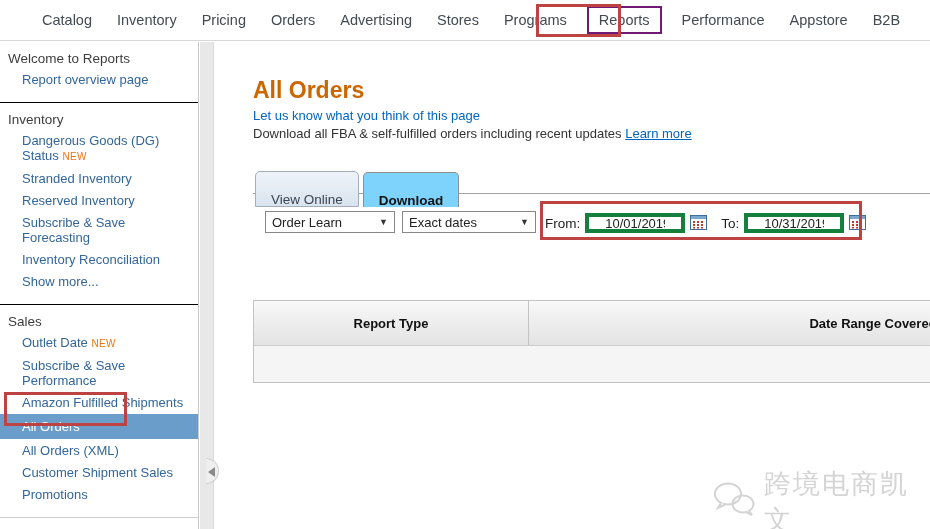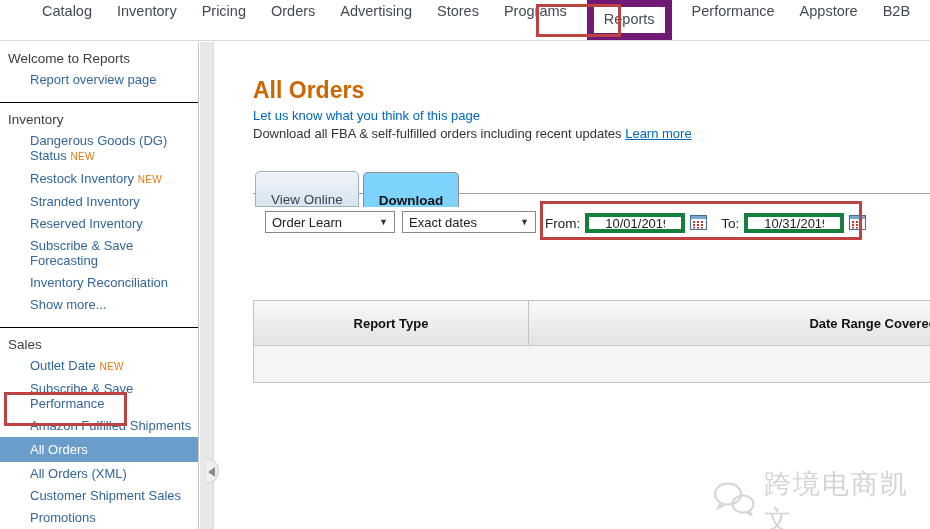--- a/index.html
+++ b/index.html
@@ -6,38 +6,38 @@
   html,body { width:930px; height:529px; }
   body {
     position:relative; overflow:hidden; background:#fff;
     font-family:"Liberation Sans", sans-serif; color:#333;
   }
 
   
   .topnav {
     position:absolute; left:0; top:0; width:930px; height:41px;
     background:#fff; border-bottom:1px solid #d7d7d7;
-    display:flex; padding-left:42px; gap:25px;
+    display:flex; align-items:center; padding-left:42px; gap:25px;
     font-size:14.5px; color:#424a52; white-space:nowrap;
   }
   .topnav .nav-item { cursor:pointer; padding:3px 0; }
   .topnav .nav-item.annotated {
-    border:7px solid #701a75; padding:4px 10px; margin:0 -5px;
+    border:2px solid #701a75; padding:4px 10px; margin:0 -5px;
   }
 
   
   .sidebar {
     position:absolute; left:0; top:42px; width:199px; height:487px;
     background:#fff; border-right:1px solid #c9c9c9; font-size:13px;
   }
   .side-section { padding:9px 0 11px 0; border-bottom:1px solid #000000; }
   .side-section:last-child { border-bottom:1px solid #ccc; }
   .side-header { padding-left:8px; color:#3d3d3d; font-size:13.5px; margin-bottom:3px; }
   .side-item {
-    display:block; padding:3px 6px 3px 30px; margin:1px 0;
+    display:block; padding:3px 6px 3px 22px; margin:1px 0;
     color:#33669a; line-height:15px; cursor:pointer;
   }
   .side-item.selected { background:#6b9dca; color:#fff; padding-top:5px; padding-bottom:5px; }
   .badge-new { color:#e47911; font-size:10px; letter-spacing:.3px; }
 
   
   .split-strip {
     position:absolute; left:200px; top:42px; width:14px; height:487px;
     background:#e8e8e8; border-right:1px solid #d9d9d9;
   }
@@ -147,21 +147,20 @@
 <div class="sidebar">
 
   <div class="side-section">
     <div class="side-header">Welcome to Reports</div>
     <div class="side-item">Report overview page</div>
   </div>
 
   <div class="side-section">
     <div class="side-header">Inventory</div>
     <div class="side-item"><span>Dangerous Goods (DG) Status</span> <span class="badge-new">NEW</span></div>
-    <div class="side-item"><span>Restock Inventory</span> <span class="badge-new">NEW</span></div>
     <div class="side-item">Stranded Inventory</div>
     <div class="side-item">Reserved Inventory</div>
     <div class="side-item">Subscribe &amp; Save Forecasting</div>
     <div class="side-item">Inventory Reconciliation</div>
     <div class="side-item">Show more...</div>
   </div>
 
   <div class="side-section">
     <div class="side-header">Sales</div>
     <div class="side-item"><span>Outlet Date</span> <span class="badge-new">NEW</span></div>

